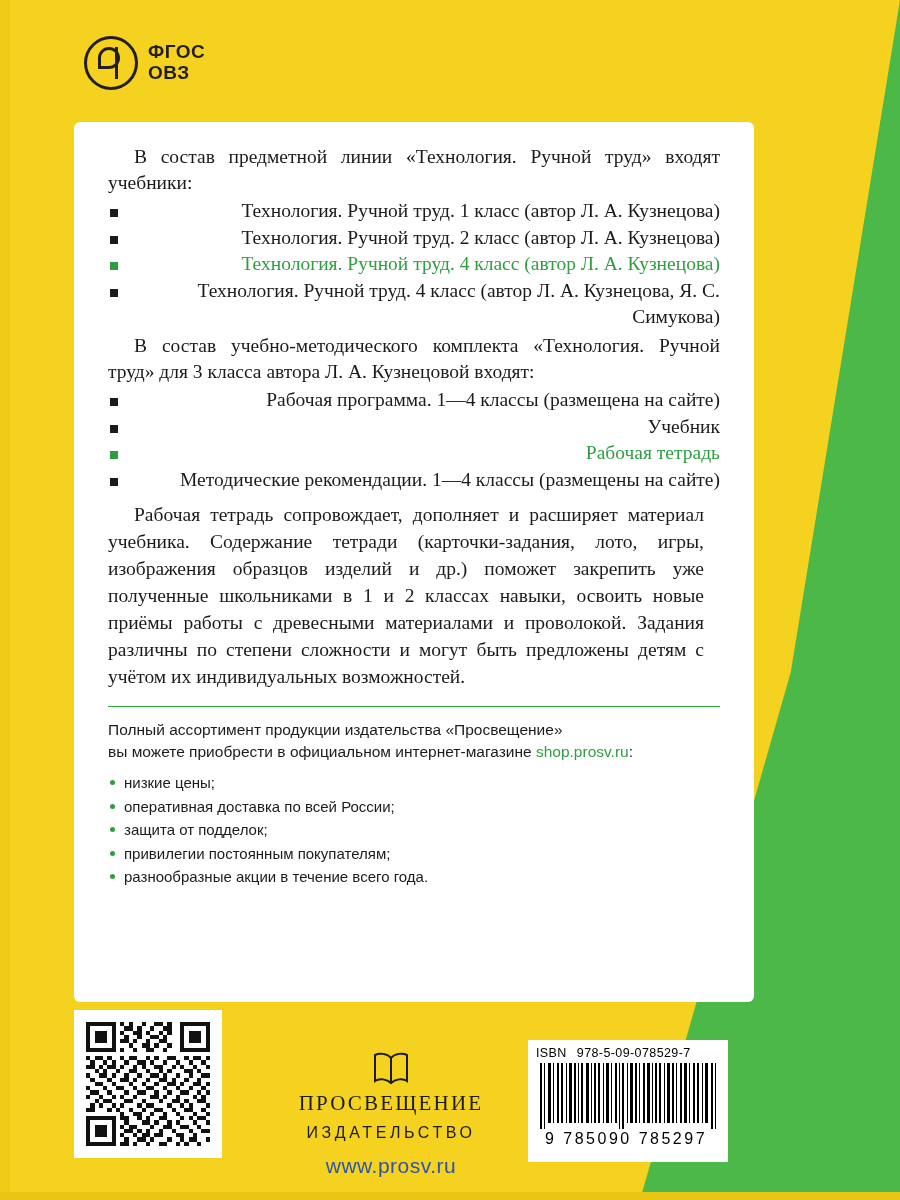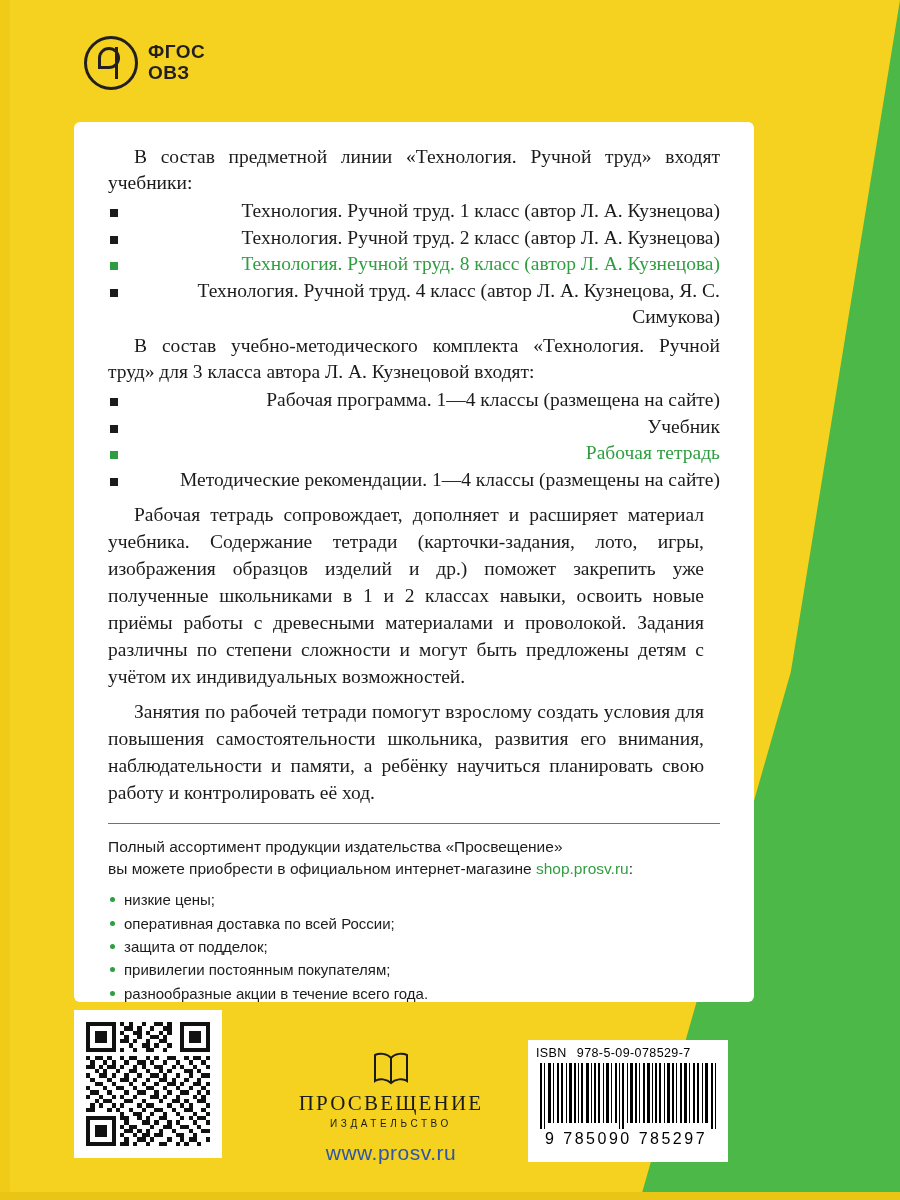--- a/index.html
+++ b/index.html
@@ -223,24 +223,24 @@
   }
   .pub-name {
     font-family: "Liberation Serif", serif;
     font-size: 21px;
     letter-spacing: 2.2px;
     color: #1b1b1b;
     font-weight: normal;
   }
   .pub-sub {
     font-family: "Liberation Sans", sans-serif;
-    font-size: 10px;
+    font-size: 16px;
     letter-spacing: 3.6px;
     color: #1b1b1b;
-    margin-top: 2px;
+    margin-top: 8px;
   }
   .pub-url {
     font-family: "Liberation Sans", sans-serif;
     font-size: 21px;
     color: #2f55a4;
     margin-top: 12px;
     letter-spacing: 0.5px;
   }
 
   
@@ -293,35 +293,34 @@
     </div>
   </div>
 
   <div class="card">
 
     <p class="para">В состав предметной линии «Технология. Ручной труд» входят учебники:</p>
 
     <ul class="sq-list">
       <li>Технология. Ручной труд. 1 класс (автор Л. А. Кузнецова)</li>
       <li>Технология. Ручной труд. 2 класс (автор Л. А. Кузнецова)</li>
-      <li class="green">Технология. Ручной труд. 8 класс (автор Л. А. Кузнецова)</li>
+      <li class="green">Технология. Ручной труд. 4 класс (автор Л. А. Кузнецова)</li>
       <li>Технология. Ручной труд. 4 класс (автор Л. А. Кузнецова, Я. С. Симукова)</li>
     </ul>
 
     <p class="para">В состав учебно-методического комплекта «Технология. Ручной труд» для 3 класса автора Л. А. Кузнецовой входят:</p>
 
     <ul class="sq-list">
       <li>Рабочая программа. 1—4 классы (размещена на сайте)</li>
       <li>Учебник</li>
       <li class="green">Рабочая тетрадь</li>
       <li>Методические рекомендации. 1—4 классы (размещены на сайте)</li>
     </ul>
 
     <p class="body-text">Рабочая тетрадь сопровождает, дополняет и расширяет материал учебника. Содержание тетради (карточки-задания, лото, игры, изображения образцов изделий и др.) поможет закрепить уже полученные школьниками в 1 и 2 классах навыки, освоить новые приёмы работы с древесными материалами и проволокой. Задания различны по степени сложности и могут быть предложены детям с учётом их индивидуальных возможностей.</p>
-    <p class="body-text">Занятия по рабочей тетради помогут взрослому создать условия для повышения самостоятельности школьника, развития его внимания, наблюдательности и памяти, а ребёнку научиться планировать свою работу и контролировать её ход.</p>
 
     <hr class="rule">
 
     <p class="promo">Полный ассортимент продукции издательства «Просвещение»</p>
     <p class="promo"><span>вы можете приобрести в официальном интернет-магазине </span><span class="shop-link">shop.prosv.ru</span><span>:</span></p>
 
     <ul class="dot-list">
       <li>низкие цены;</li>
       <li>оперативная доставка по всей России;</li>
       <li>защита от подделок;</li>

